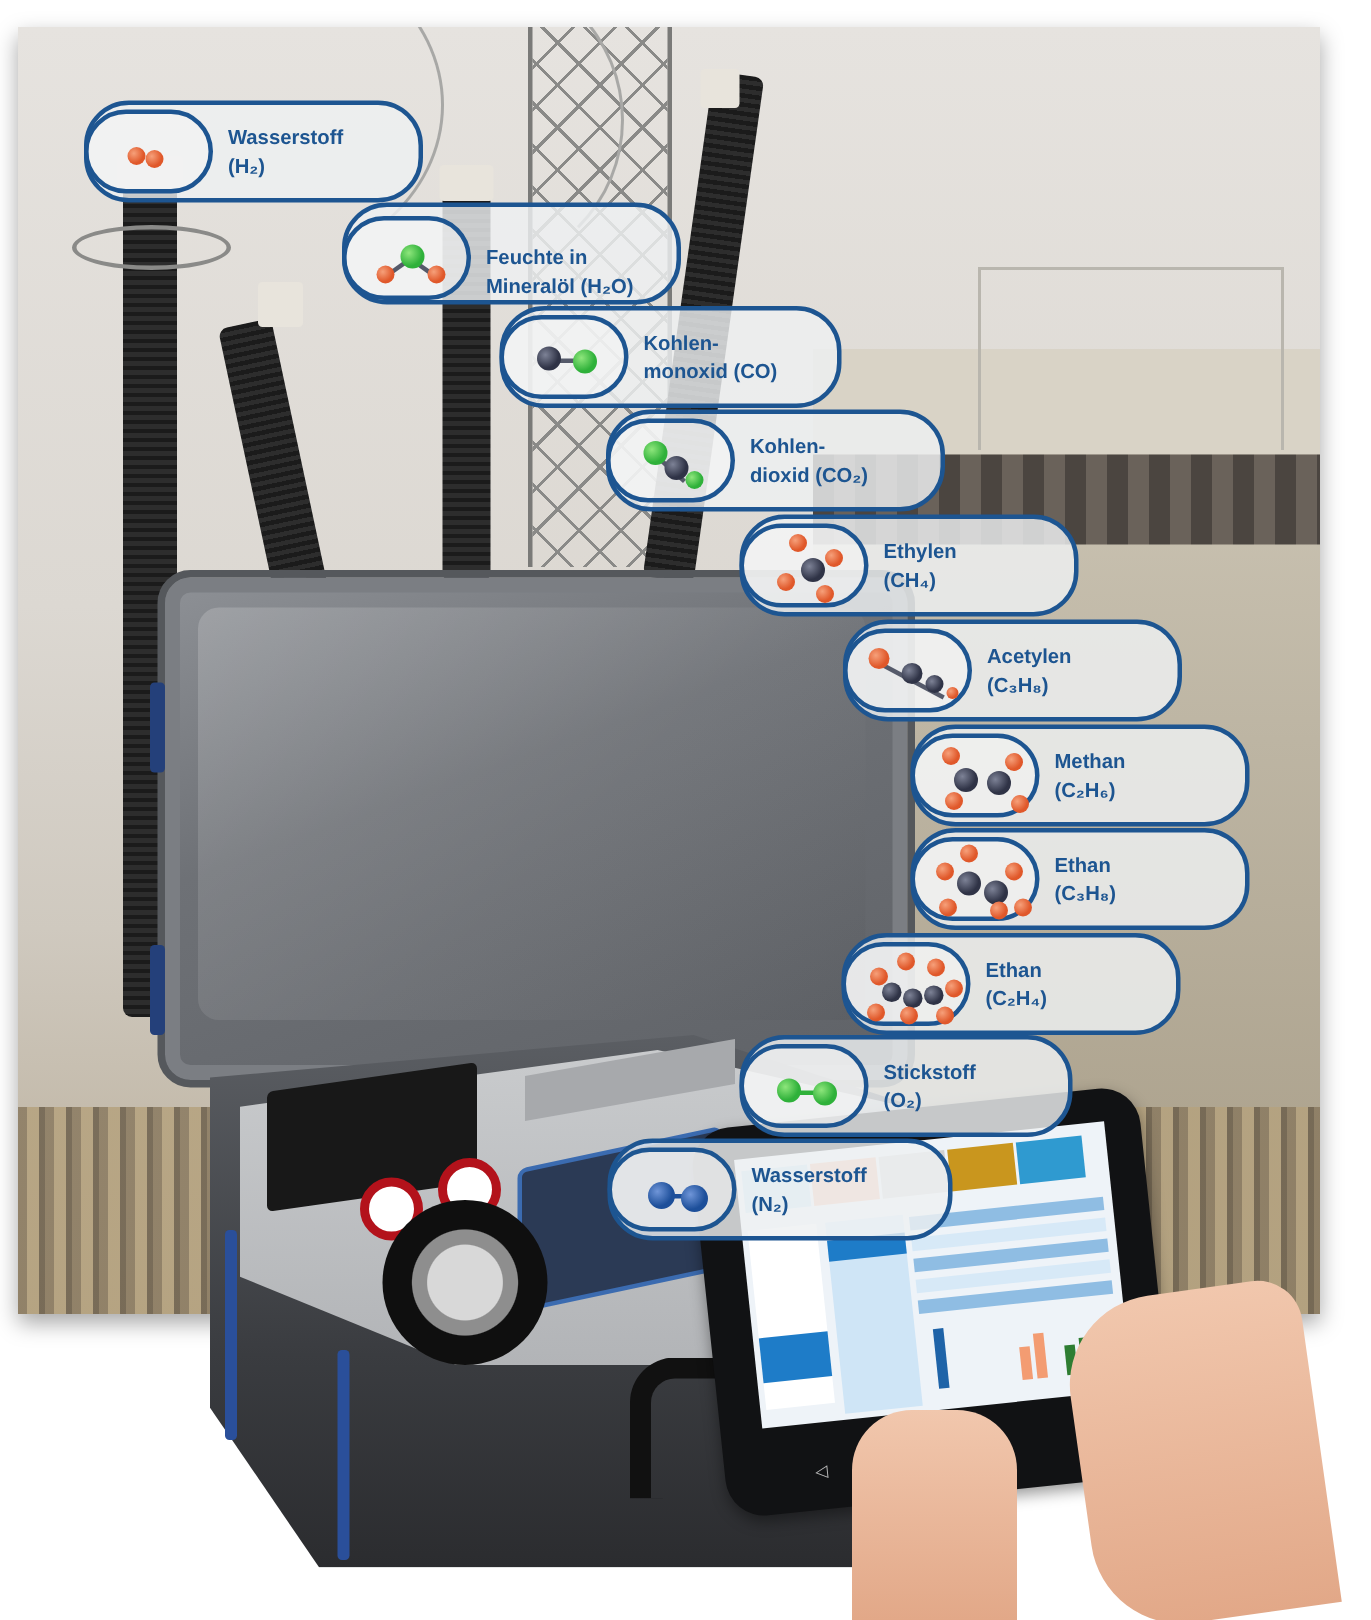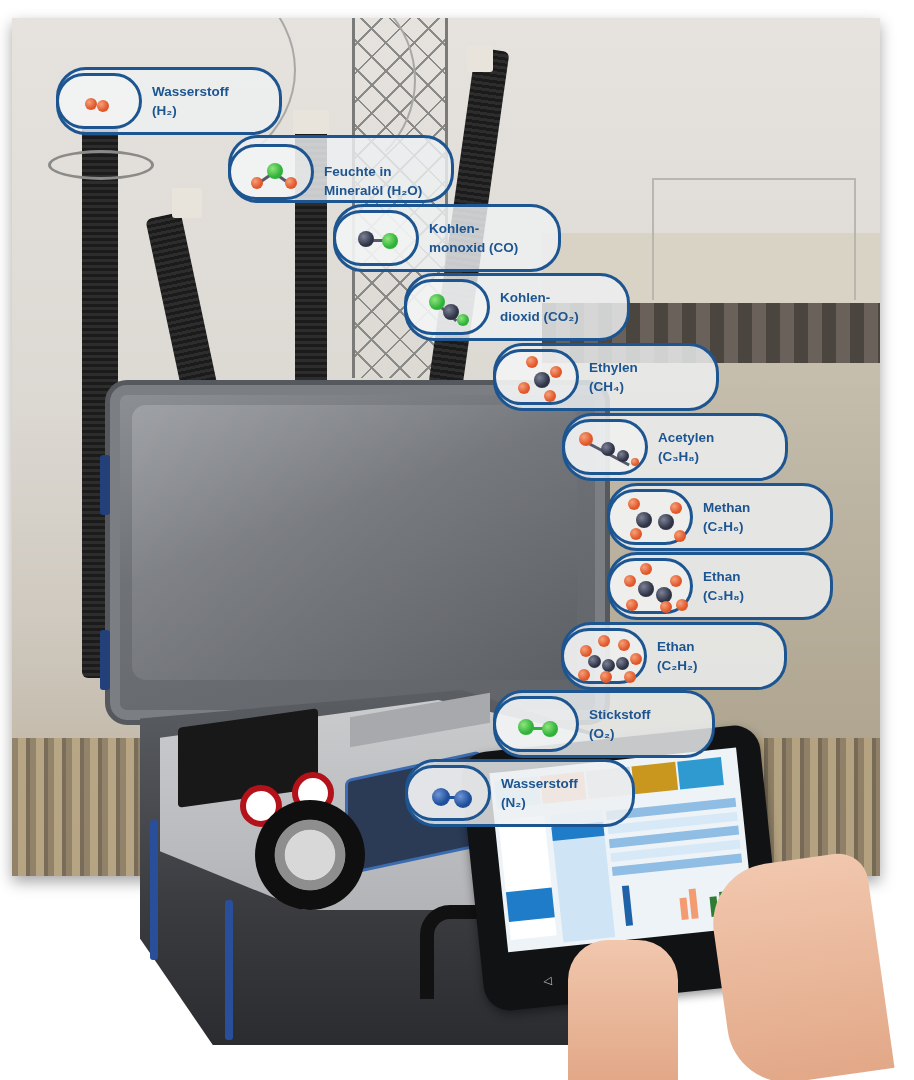--- a/index.html
+++ b/index.html
@@ -262,21 +262,21 @@
       <div class="atom h" style="left:66px;top:22px;"></div>
     <div class="atom c" style="left:24px;top:24px;width:13px;height:13px;"></div>
       <div class="atom c" style="left:38px;top:28px;width:13px;height:13px;"></div>
       <div class="atom c" style="left:52px;top:26px;width:13px;height:13px;"></div>
     <div class="atom h" style="left:14px;top:38px;"></div>
       <div class="atom h" style="left:36px;top:40px;"></div>
       <div class="atom h" style="left:60px;top:40px;"></div>
   </div>
   <div class="gas-text">
       <span>Ethan</span>
-      <span>(C₂H₂)</span>
+      <span>(C₂H₄)</span>
     </div>
 </div>
 
 <div class="gas-label" style="left:493px;top:690px;width:222px;">
   <div class="gas-icon">
     <div class="bond" style="left:30px;top:28px;width:22px;background:#2fb13a;"></div>
     <div class="atom o" style="left:22px;top:20px;"></div>
       <div class="atom o" style="left:46px;top:22px;"></div>
   </div>
   <div class="gas-text">

